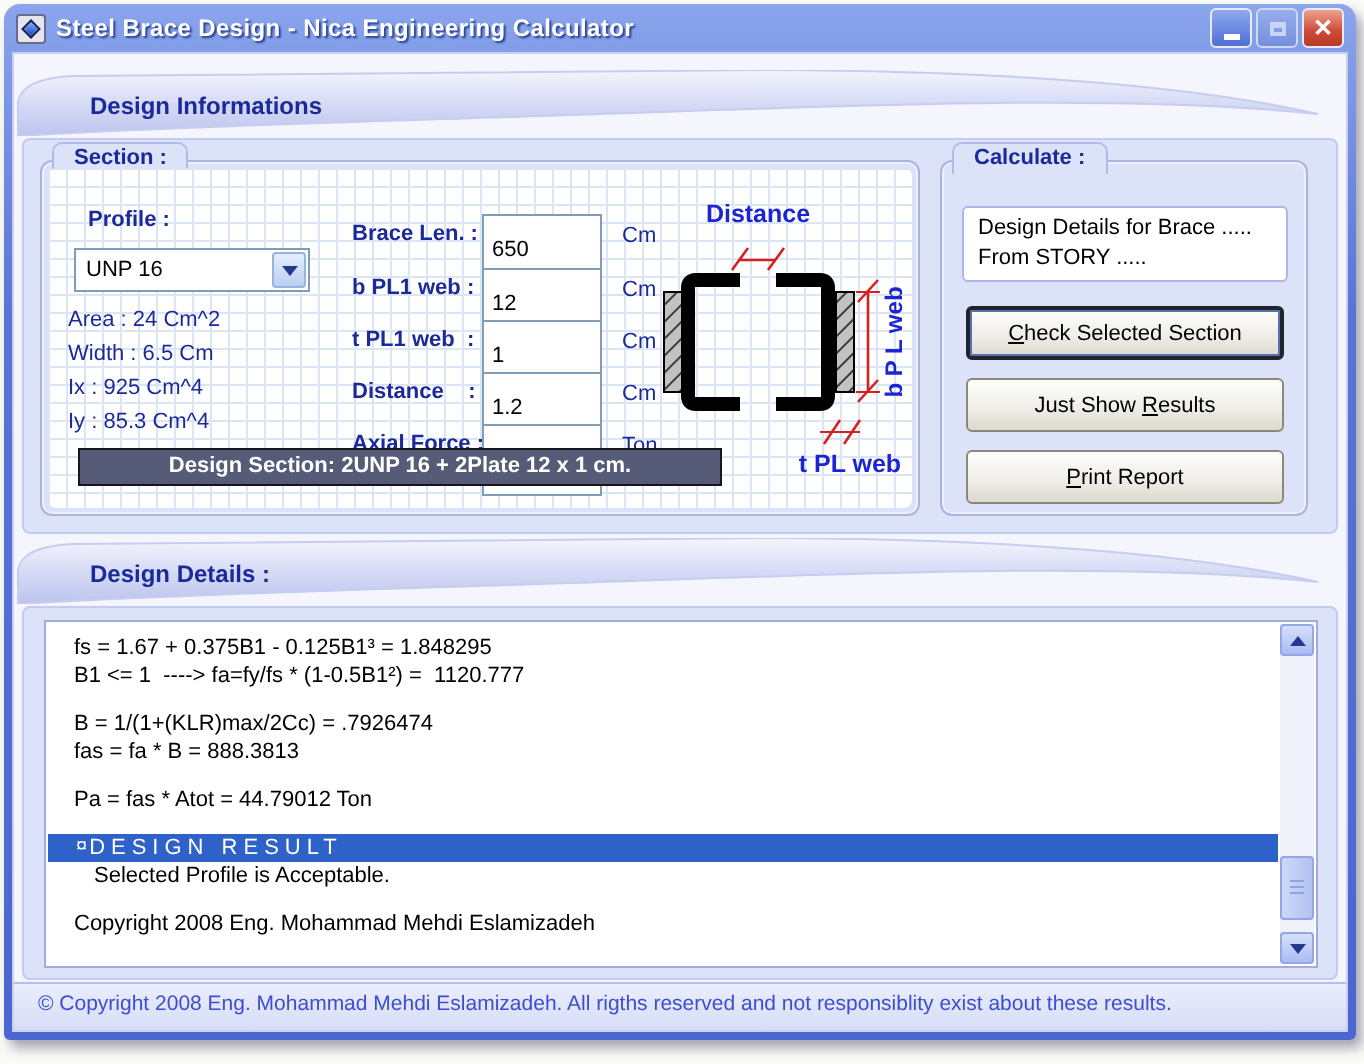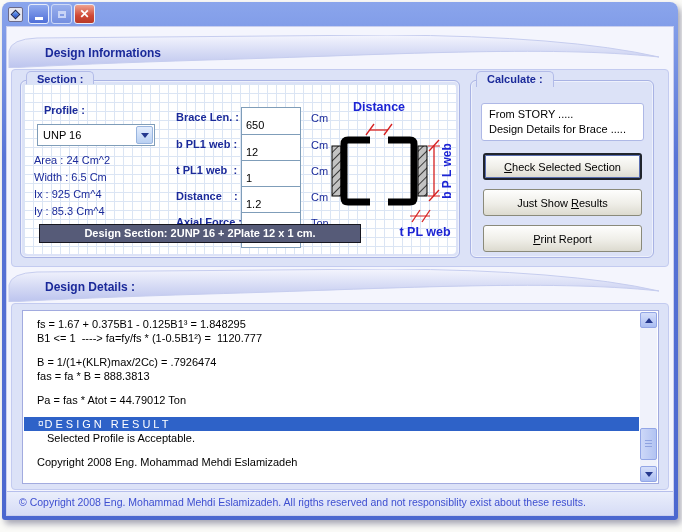--- a/index.html
+++ b/index.html
@@ -134,20 +134,21 @@
 </head>
 <body>
 
 <div class="stage">
   <div class="window">
 
     <div class="titlebar">
       <span class="app-icon">
           <i></i>
         </span>
+      <span class="title-text">Steel Brace Design - Nica Engineering Calculator</span>
       <span class="winbtns">
         <span class="wbtn min">
             <i></i>
           </span>
         <span class="wbtn max">
             <i></i>
           </span>
         <span class="wbtn close">
             <span>✕</span>
           </span>
@@ -247,22 +248,22 @@
               <text x="129" y="77" text-anchor="middle" font-size="12" font-weight="bold" fill="#1c24d4" transform="rotate(-90 129 77)">b P L web</text>
               <text x="103" y="142" text-anchor="middle" font-size="12.5" font-weight="bold" fill="#1c24d4">t PL web</text>
             </svg>
 
           </div>
         </div>
 
         <div class="group grp-calc">
           <span class="tab">Calculate :</span>
           <div class="info-box">
+            <div>Design Details for Brace .....</div>
             <div>From STORY .....</div>
-            <div>Design Details for Brace .....</div>
           </div>
           <button class="xp-btn default btn1">
             <span></span>
               <span class="key">C</span>
               <span>heck Selected Section</span>
           </button>
           <button class="xp-btn btn2">
             <span>Just Show </span>
               <span class="key">R</span>
               <span>esults</span>

